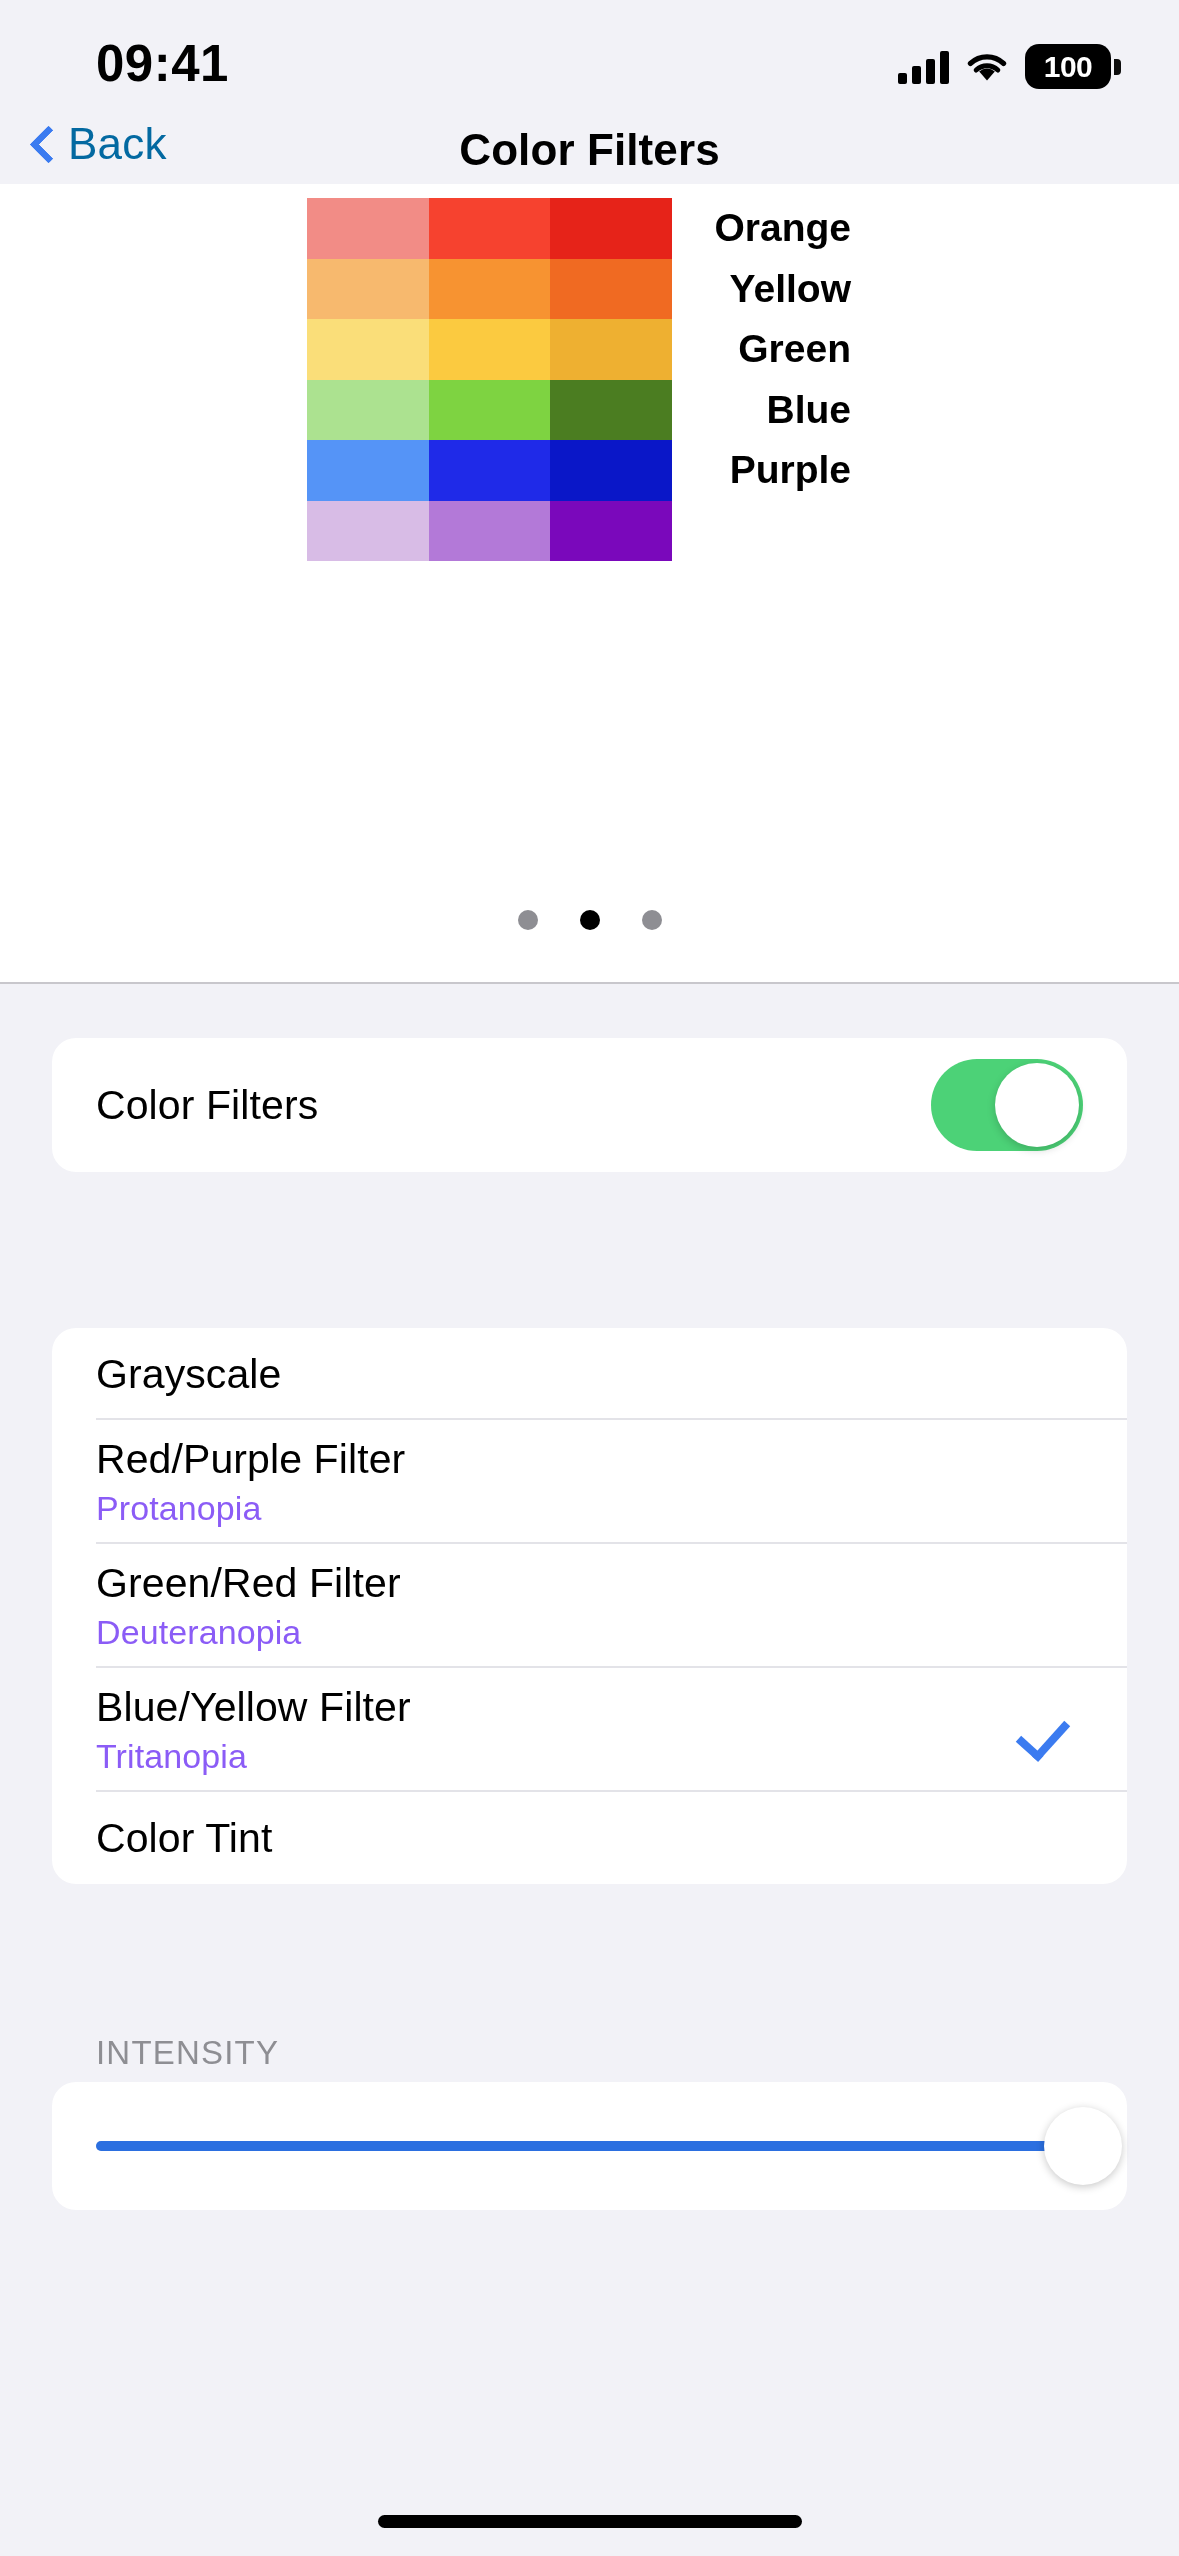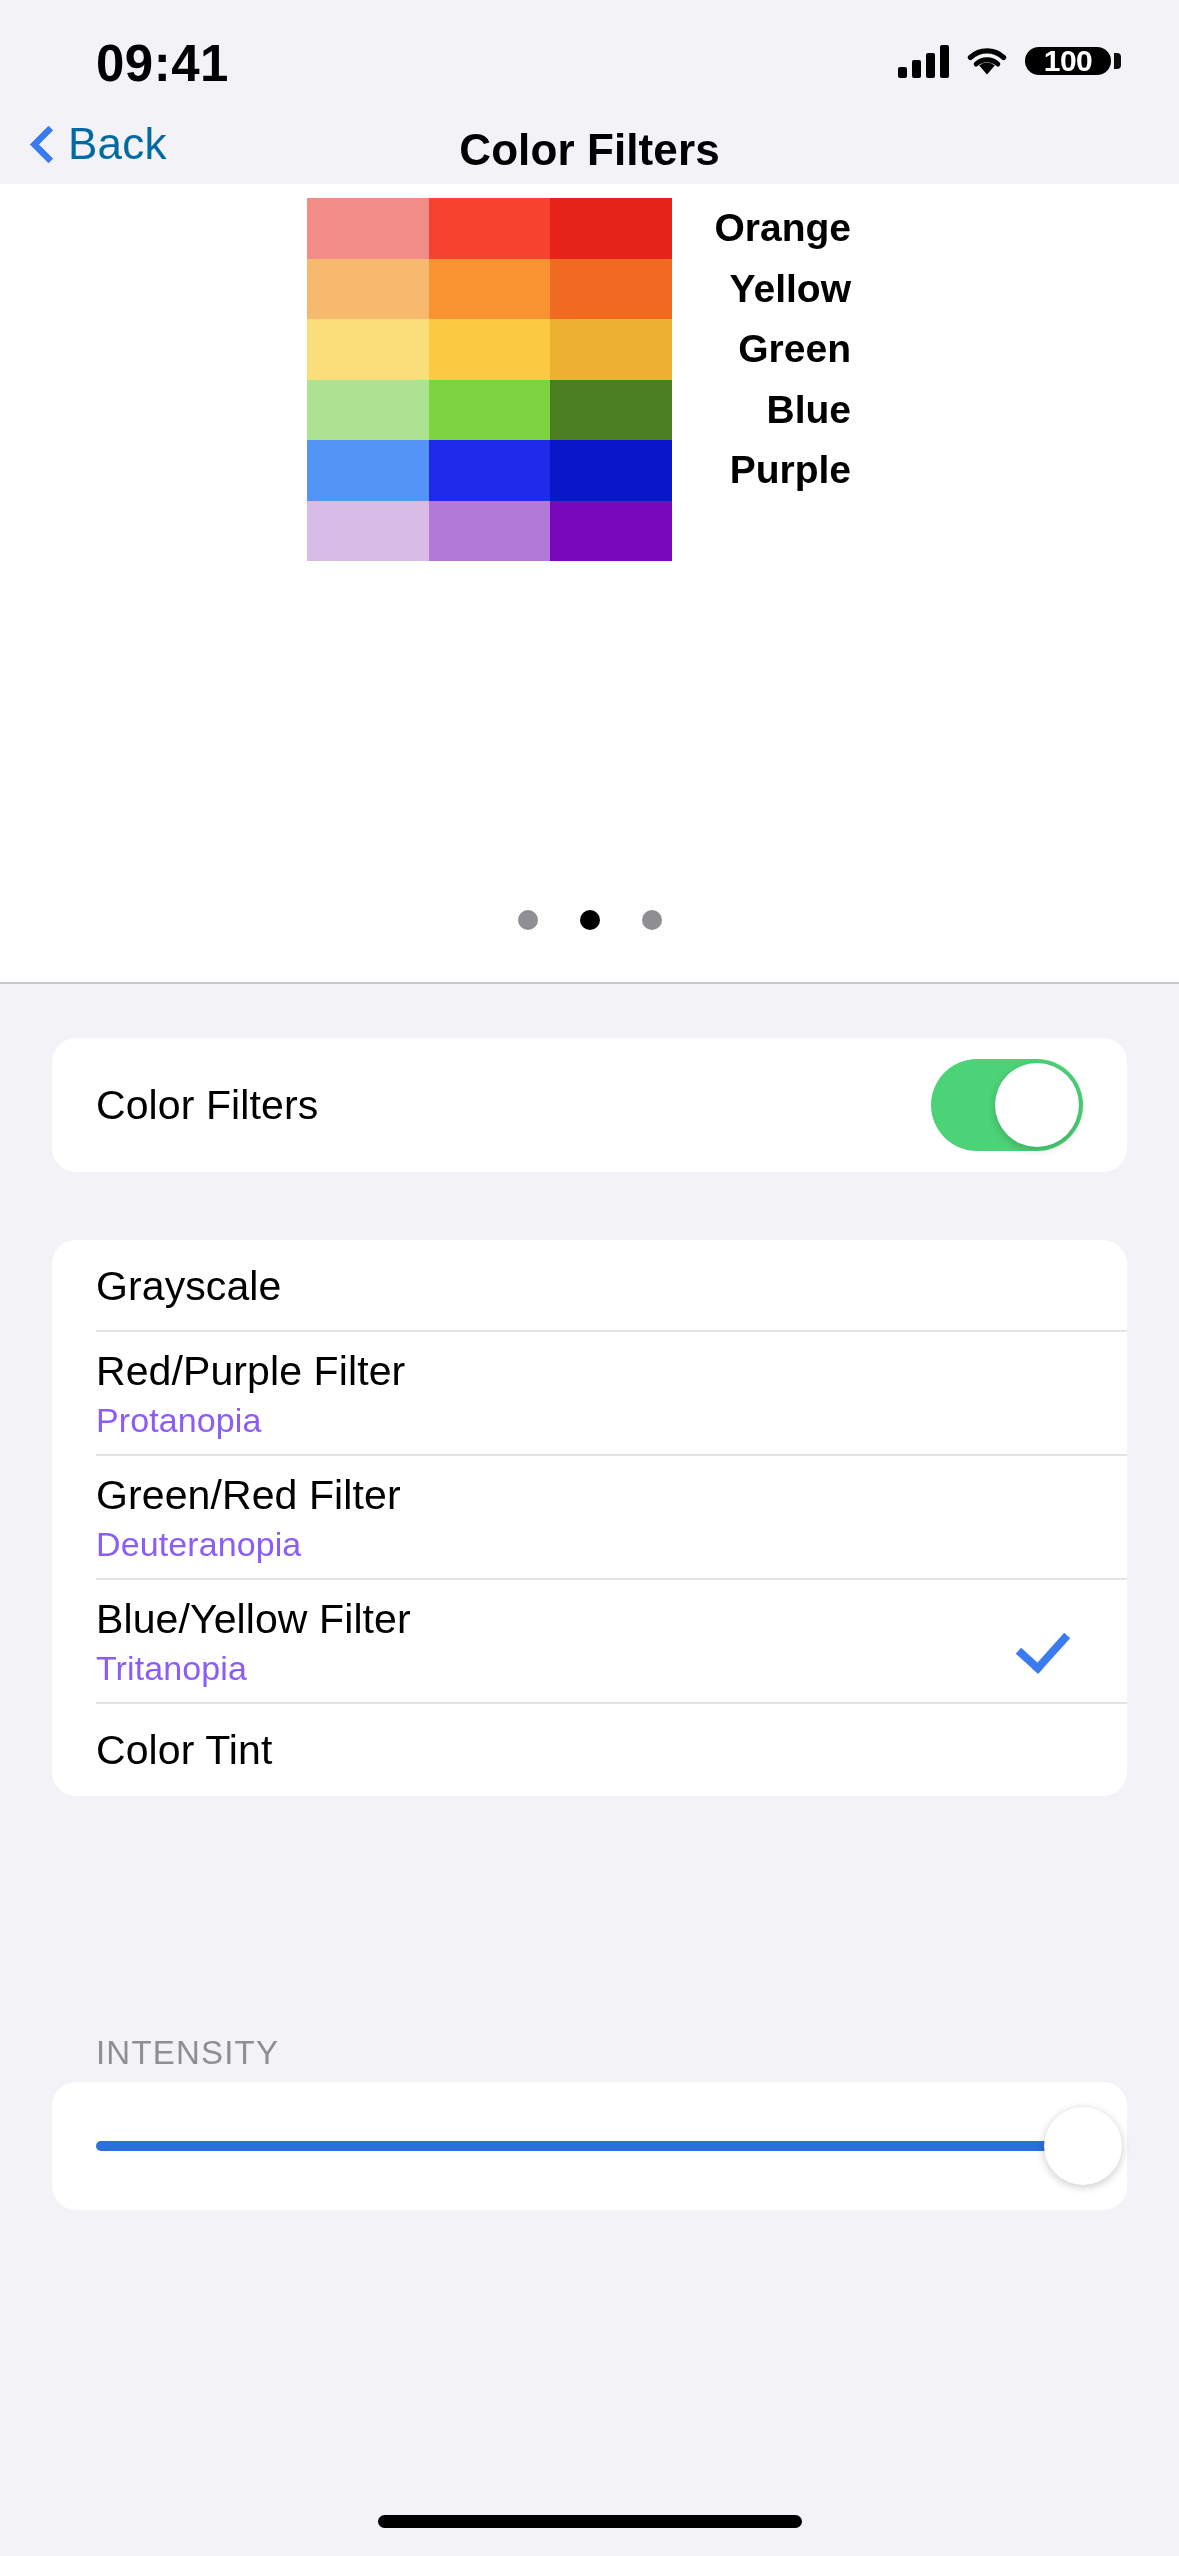--- a/index.html
+++ b/index.html
@@ -30,21 +30,21 @@
   .signal i { display:block; width:9px; background:#000; border-radius:2px; }
   .signal i:nth-child(1){ height:11px; }
   .signal i:nth-child(2){ height:18px; }
   .signal i:nth-child(3){ height:25px; }
   .signal i:nth-child(4){ height:33px; }
   .wifi { width:42px; height:32px; position:relative; }
   .battery {
     display:flex; align-items:center; gap:3px;
   }
   .battery-body {
-    width:86px; height:28px; border-radius:14px; background:#000;
+    width:86px; height:45px; border-radius:14px; background:#000;
     display:flex; align-items:center; justify-content:center;
   }
   .battery-level {
     color:#fff; font-size:30px; font-weight:bold; letter-spacing:-0.5px;
   }
   .battery-cap {
     width:7px; height:16px; background:#000; border-radius:0 4px 4px 0; opacity:.95;
   }
 
   
@@ -131,21 +131,21 @@
     width:152px; height:92px; border-radius:46px; background:#4cd277;
     position:relative; cursor:pointer; flex:0 0 auto;
   }
   .toggle-knob {
     position:absolute; top:4px; right:4px; width:84px; height:84px;
     border-radius:50%; background:#fff;
     box-shadow:0 3px 8px rgba(0,0,0,.18);
   }
 
   
-  .filters-card { top:1240px; }
+  .filters-card { top:1328px; }
   .filter-row { min-height:92px; padding-top:16px; padding-bottom:16px; }
   .check {
     position:absolute; right:62px; top:50%; transform:translateY(-50%);
     width:44px; height:44px;
   }
   .check::before {
     content:""; position:absolute; left:7px; top:2px;
     width:22px; height:40px;
     border-right:8px solid #3b7bf0; border-bottom:8px solid #3b7bf0;
     transform:rotate(42deg);

